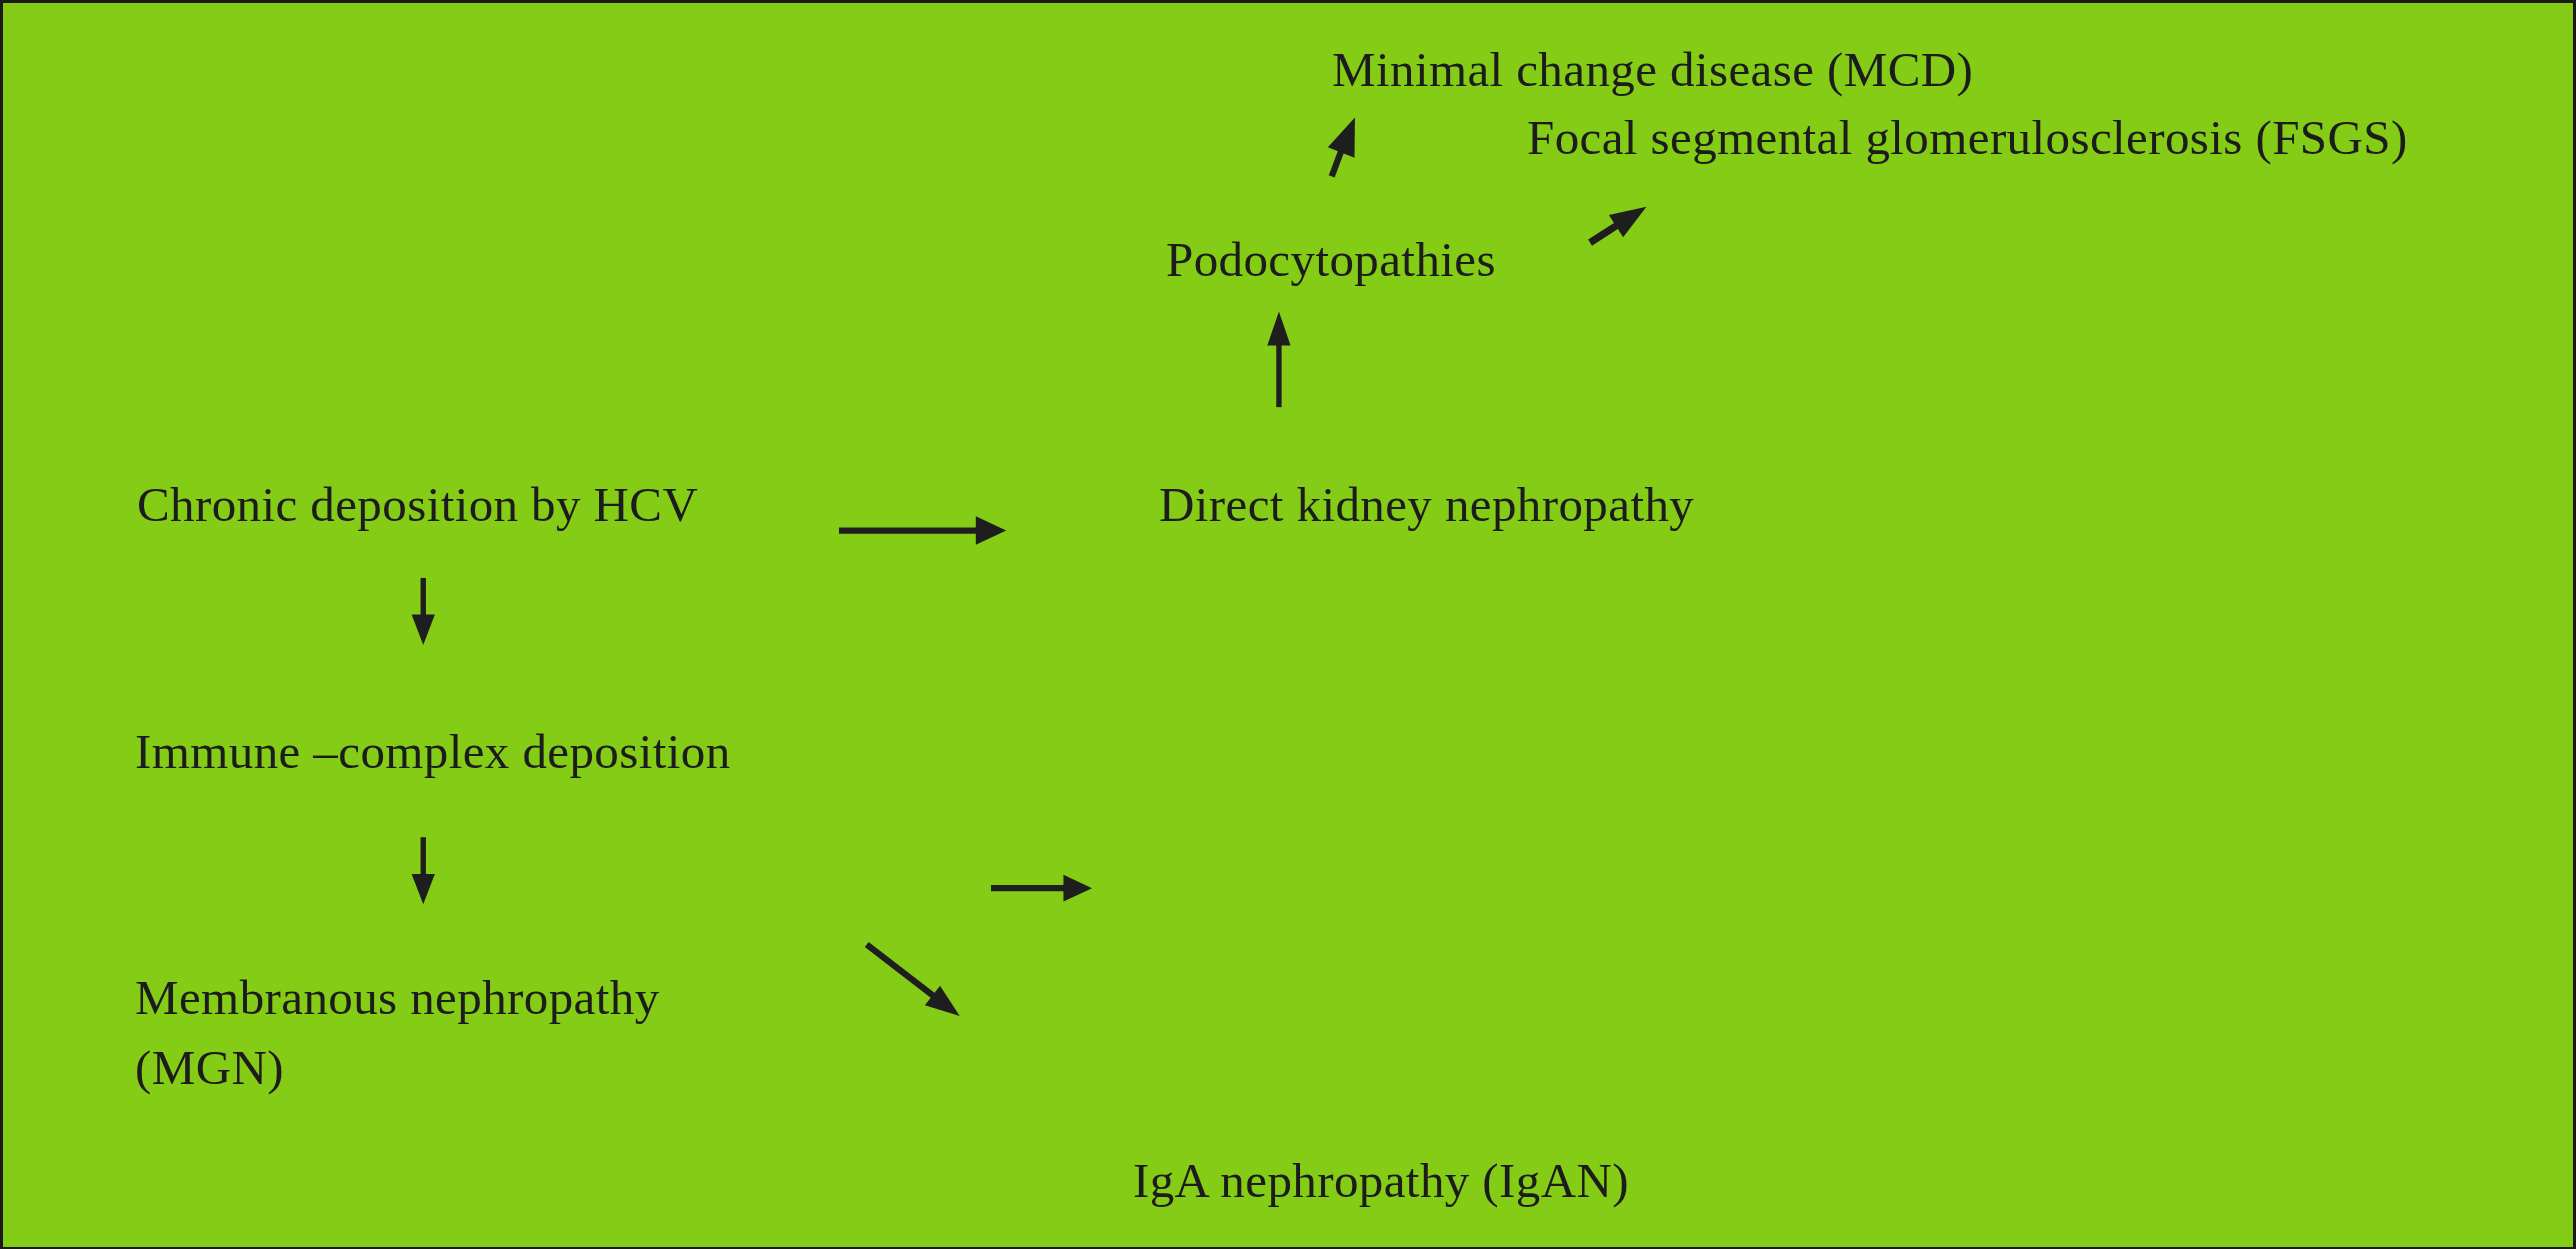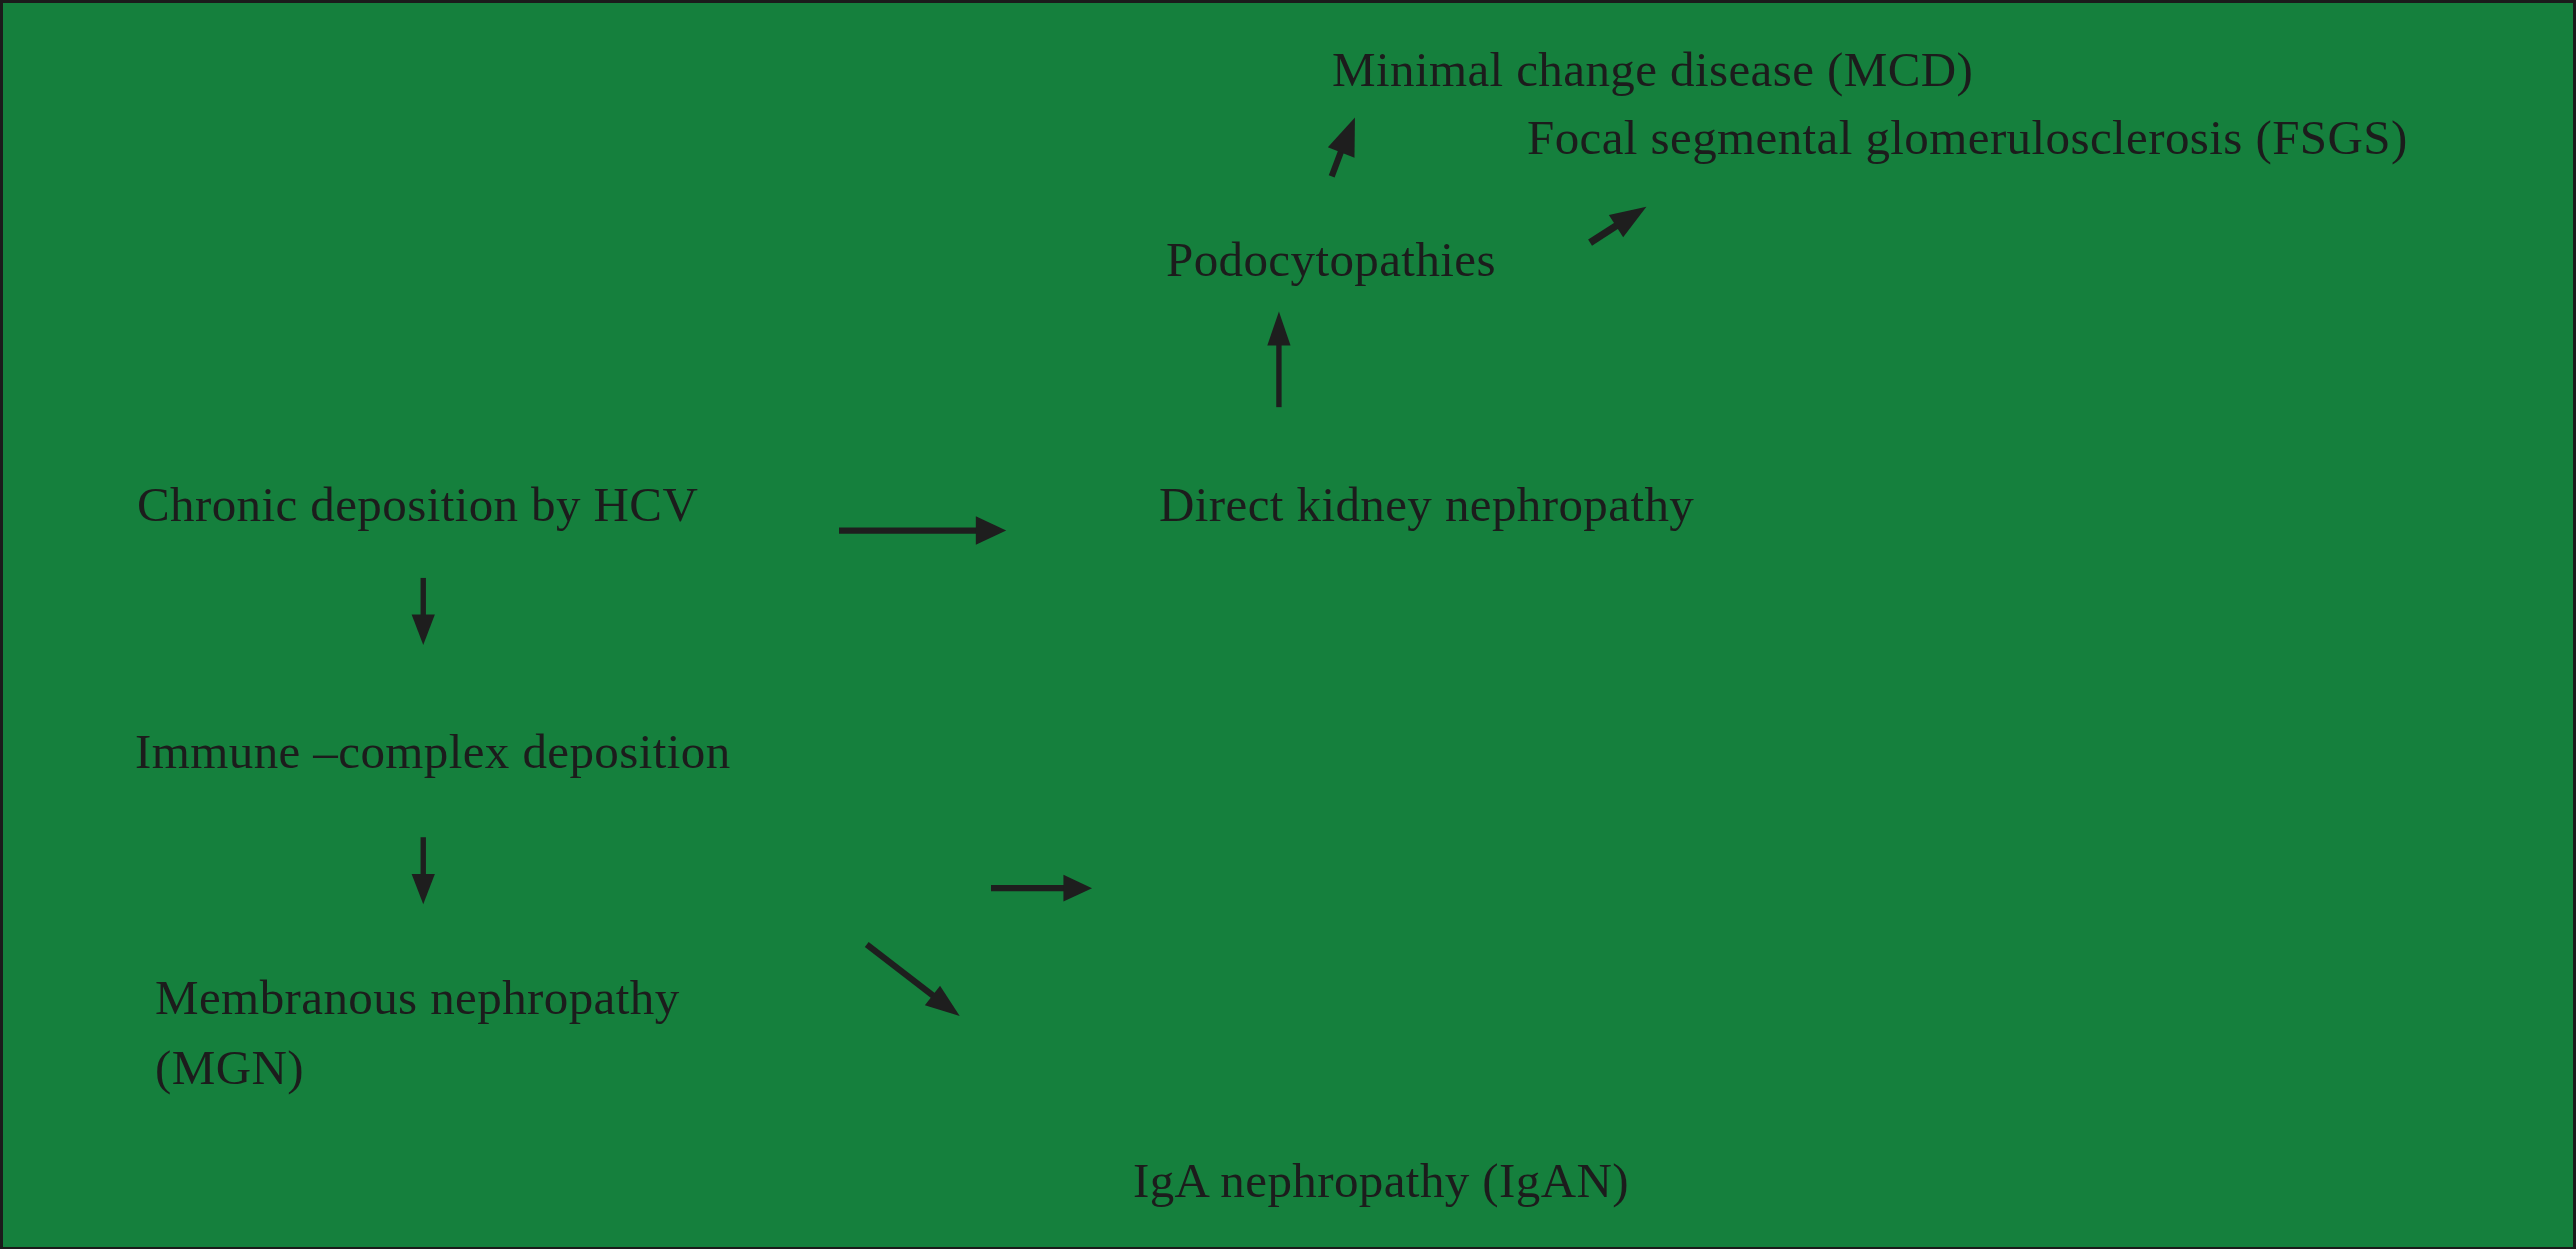--- a/index.html
+++ b/index.html
@@ -8,36 +8,35 @@
     background: #ffffff;
     width: 2576px;
     height: 1250px;
     overflow: hidden;
   }
   .canvas {
     position: relative;
     width: 2576px;
     height: 1250px;
     box-sizing: border-box;
-    background: #15803d;
+    background: #84cc16;
     border: 3.6px solid #1b1b1b;
     font-family: "Liberation Serif", "DejaVu Serif", serif;
     color: #1c1c1c;
     overflow: hidden;
   }
   .node {
     position: absolute;
     font-size: 49px;
     line-height: 1.15;
     white-space: nowrap;
     letter-spacing: 0.4px;
   }
   .node.two-line div {
     line-height: 70px;
-    margin-left: 20px;
   }
   .arrows {
     position: absolute;
     left: 0;
     top: 0;
     width: 2576px;
     height: 1250px;
     pointer-events: none;
   }
   .arrows line {

